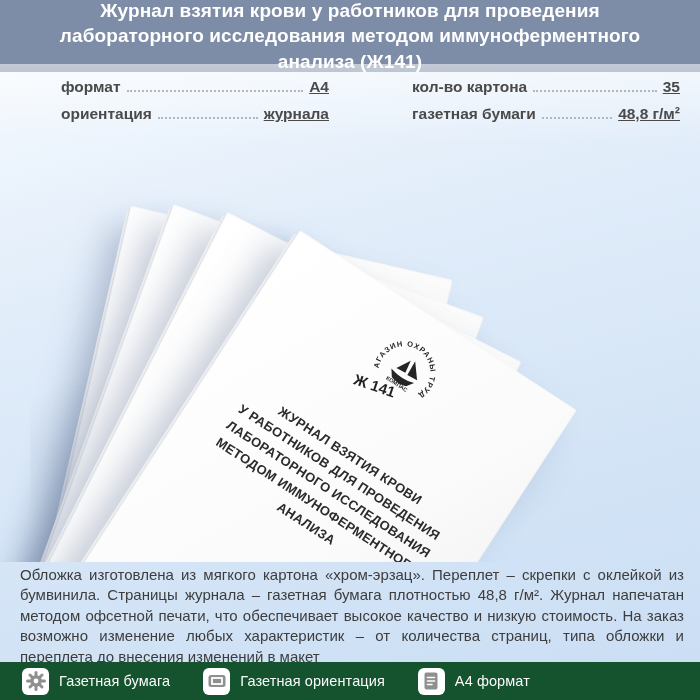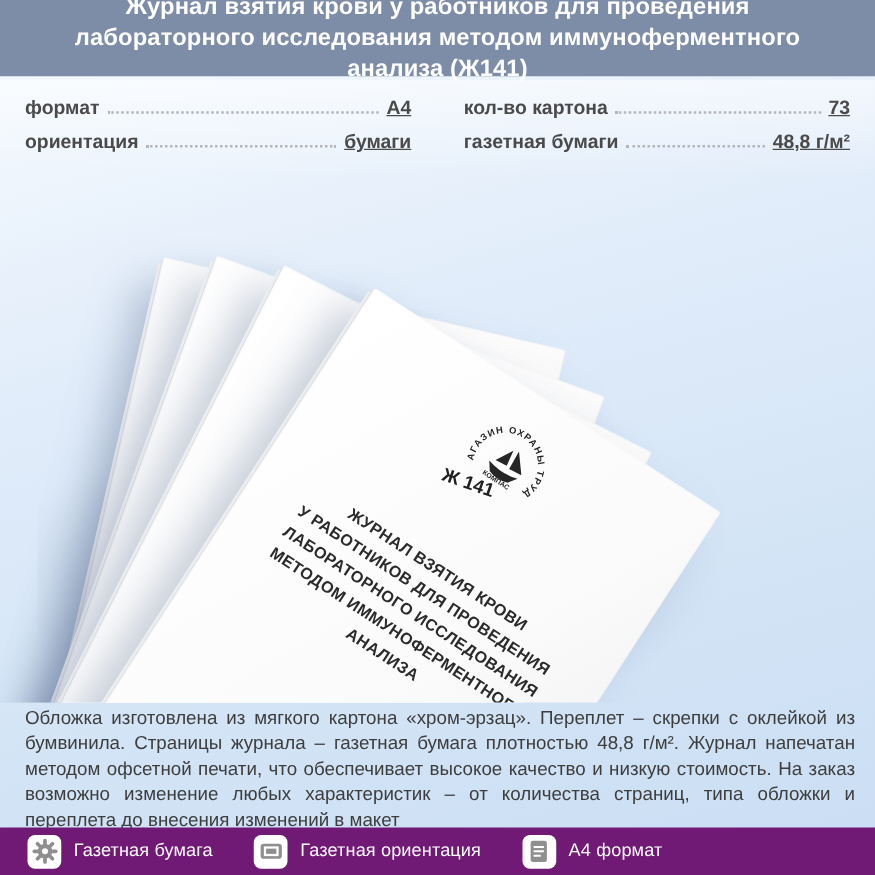--- a/index.html
+++ b/index.html
@@ -5,37 +5,37 @@
   * { margin:0; padding:0; box-sizing:border-box; }
   html,body { width:700px; height:700px; }
   body {
     position:relative; overflow:hidden;
     font-family:"Liberation Sans", sans-serif;
     background:linear-gradient(165deg,#f4f9fe 6%,#e2edfa 35%,#d3e4f6 70%,#caddf3 100%);
   }
 
   
   .header {
-    position:absolute; top:0; left:0; width:700px; height:61px;
+    position:absolute; top:0; left:0; width:700px; height:72px;
     background:#7d8ca7; color:#ffffff;
     display:flex; align-items:center; justify-content:center;
     text-align:center; padding:0 34px;
     font-size:19px; font-weight:bold; line-height:1.32; letter-spacing:.1px;
   }
 
   
   .specs {
     position:absolute; top:64px; left:0; width:700px; height:78px;
     padding:14px 20px 0 20px;
     display:grid; grid-template-columns:1fr 1fr; column-gap:42px;
     background:linear-gradient(180deg, rgba(255,255,255,.55), rgba(255,255,255,0));
   }
   .spec-row {
     display:flex; align-items:baseline; height:27px;
-    font-size:15.5px; color:#4a4a4a; font-weight:bold;
+    font-size:15.5px; color:#4a4a4a; font-weight:bold;margin-left:41px;
   }
   .spec-leader { flex:1; border-bottom:2px dotted #b3b6ba; margin:0 6px 4px 6px; }
   .spec-value { white-space:nowrap;text-decoration:underline; }
 
   
   .stage {
     position:absolute; top:142px; left:0; width:700px; height:420px;
     overflow:visible;
   }
   .stage-clip { position:absolute; top:-78px; left:0; width:700px; height:498px; overflow:hidden; }
@@ -69,21 +69,21 @@
   
   .description {
     position:absolute; top:565px; left:20px; width:664px;
     font-size:15px; line-height:1.36; color:#3d3d3d;
     text-align:justify;
   }
 
   
   .footer {
     position:absolute; bottom:0; left:0; width:700px; height:38px;
-    background:#701a75;
+    background:#14532d;
     display:flex; align-items:center; gap:33px; padding:0 22px;
   }
   .footer-item { display:flex; align-items:center; gap:10px; }
   .icon-tile {
     width:27px; height:27px; border-radius:6px; background:#ffffff;
     display:flex; align-items:center; justify-content:center; flex:0 0 auto;
   }
   .footer-label { color:#fbfbfb; font-size:14.5px; letter-spacing:.1px; }
 </style>
 </head>
@@ -96,28 +96,28 @@
 <div class="specs">
   <div>
     <div class="spec-row">
       <span>формат</span>
       <span class="spec-leader"></span>
       <span class="spec-value">А4</span>
     </div>
     <div class="spec-row">
       <span>ориентация</span>
       <span class="spec-leader"></span>
-      <span class="spec-value">бумаги</span>
+      <span class="spec-value">журнала</span>
     </div>
   </div>
   <div>
     <div class="spec-row">
       <span>кол-во картона</span>
       <span class="spec-leader"></span>
-      <span class="spec-value">73</span>
+      <span class="spec-value">35</span>
     </div>
     <div class="spec-row">
       <span>газетная бумаги</span>
       <span class="spec-leader"></span>
       <span class="spec-value">48,8 г/м²</span>
     </div>
   </div>
 </div>
 
 <div class="stage">

